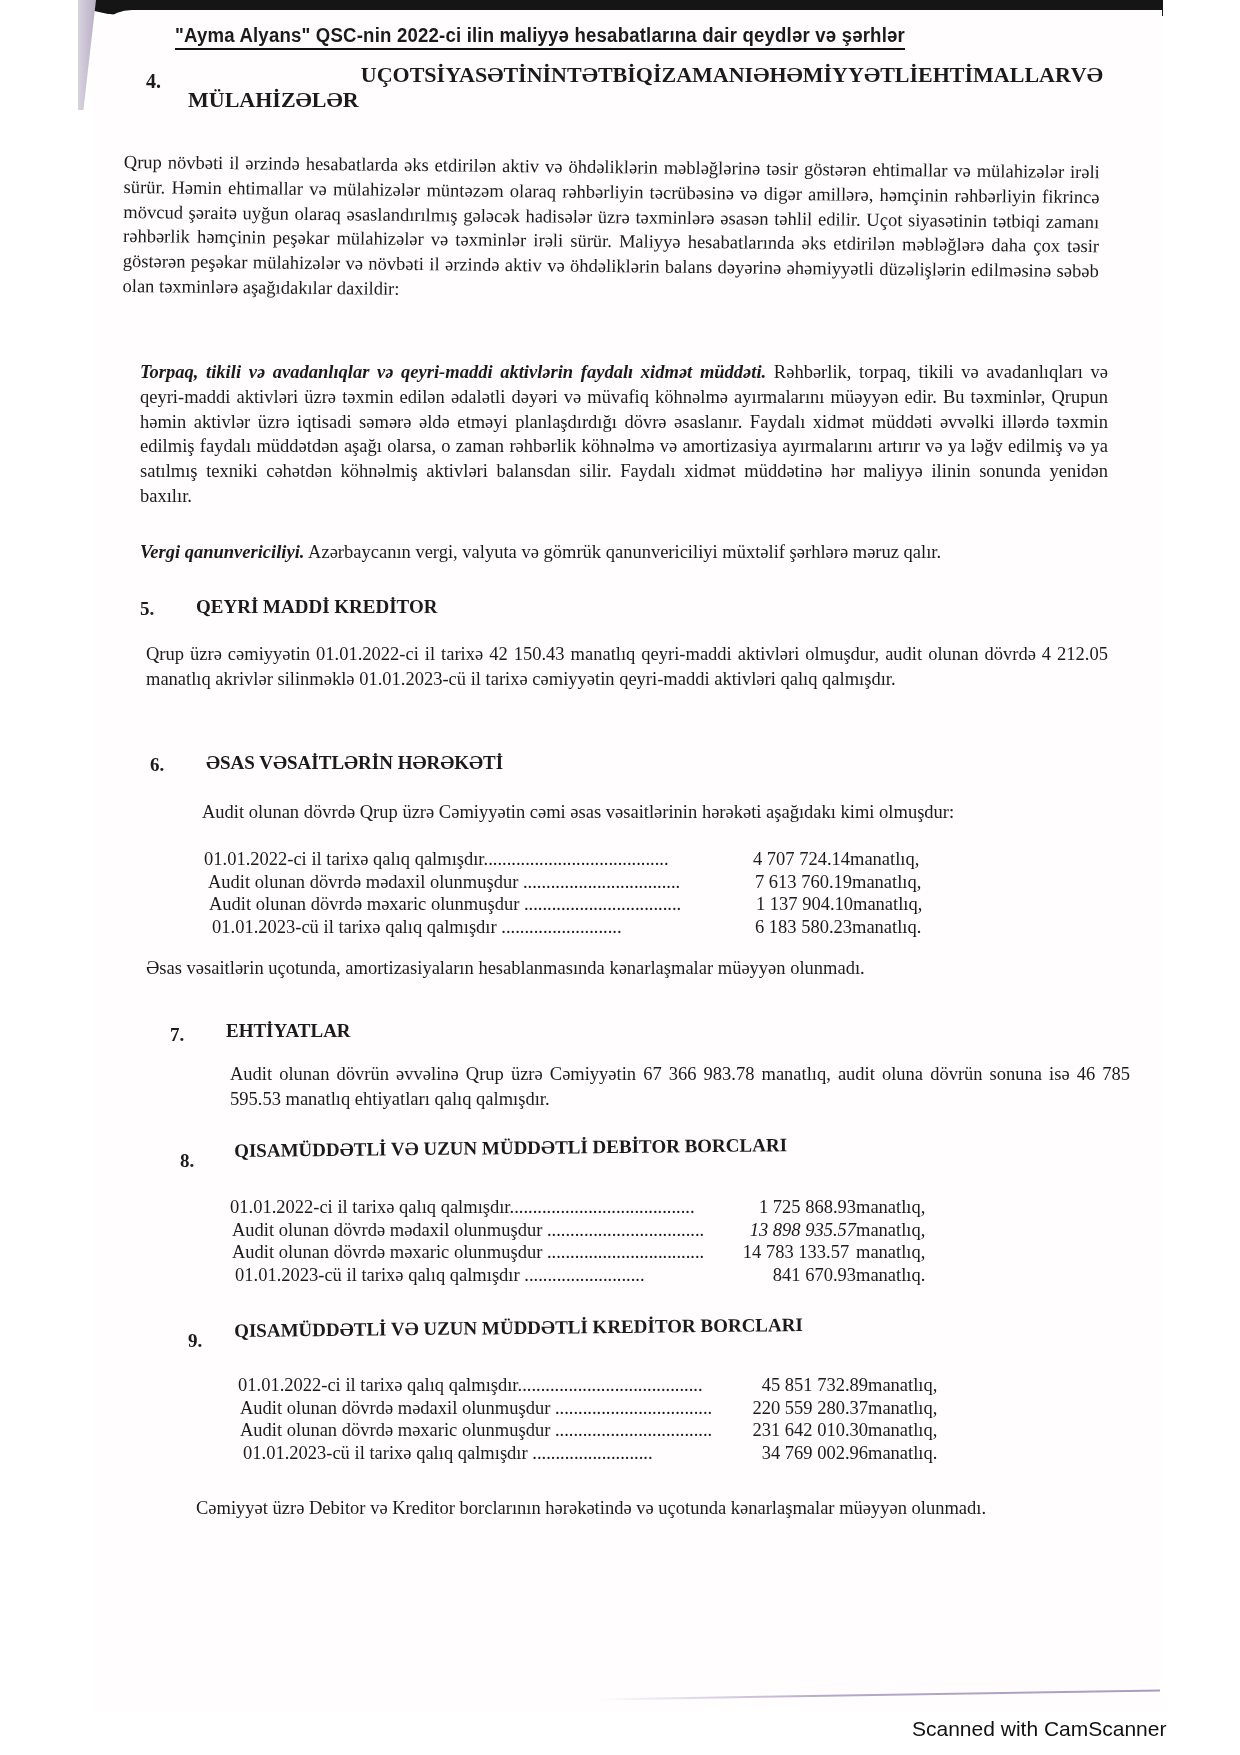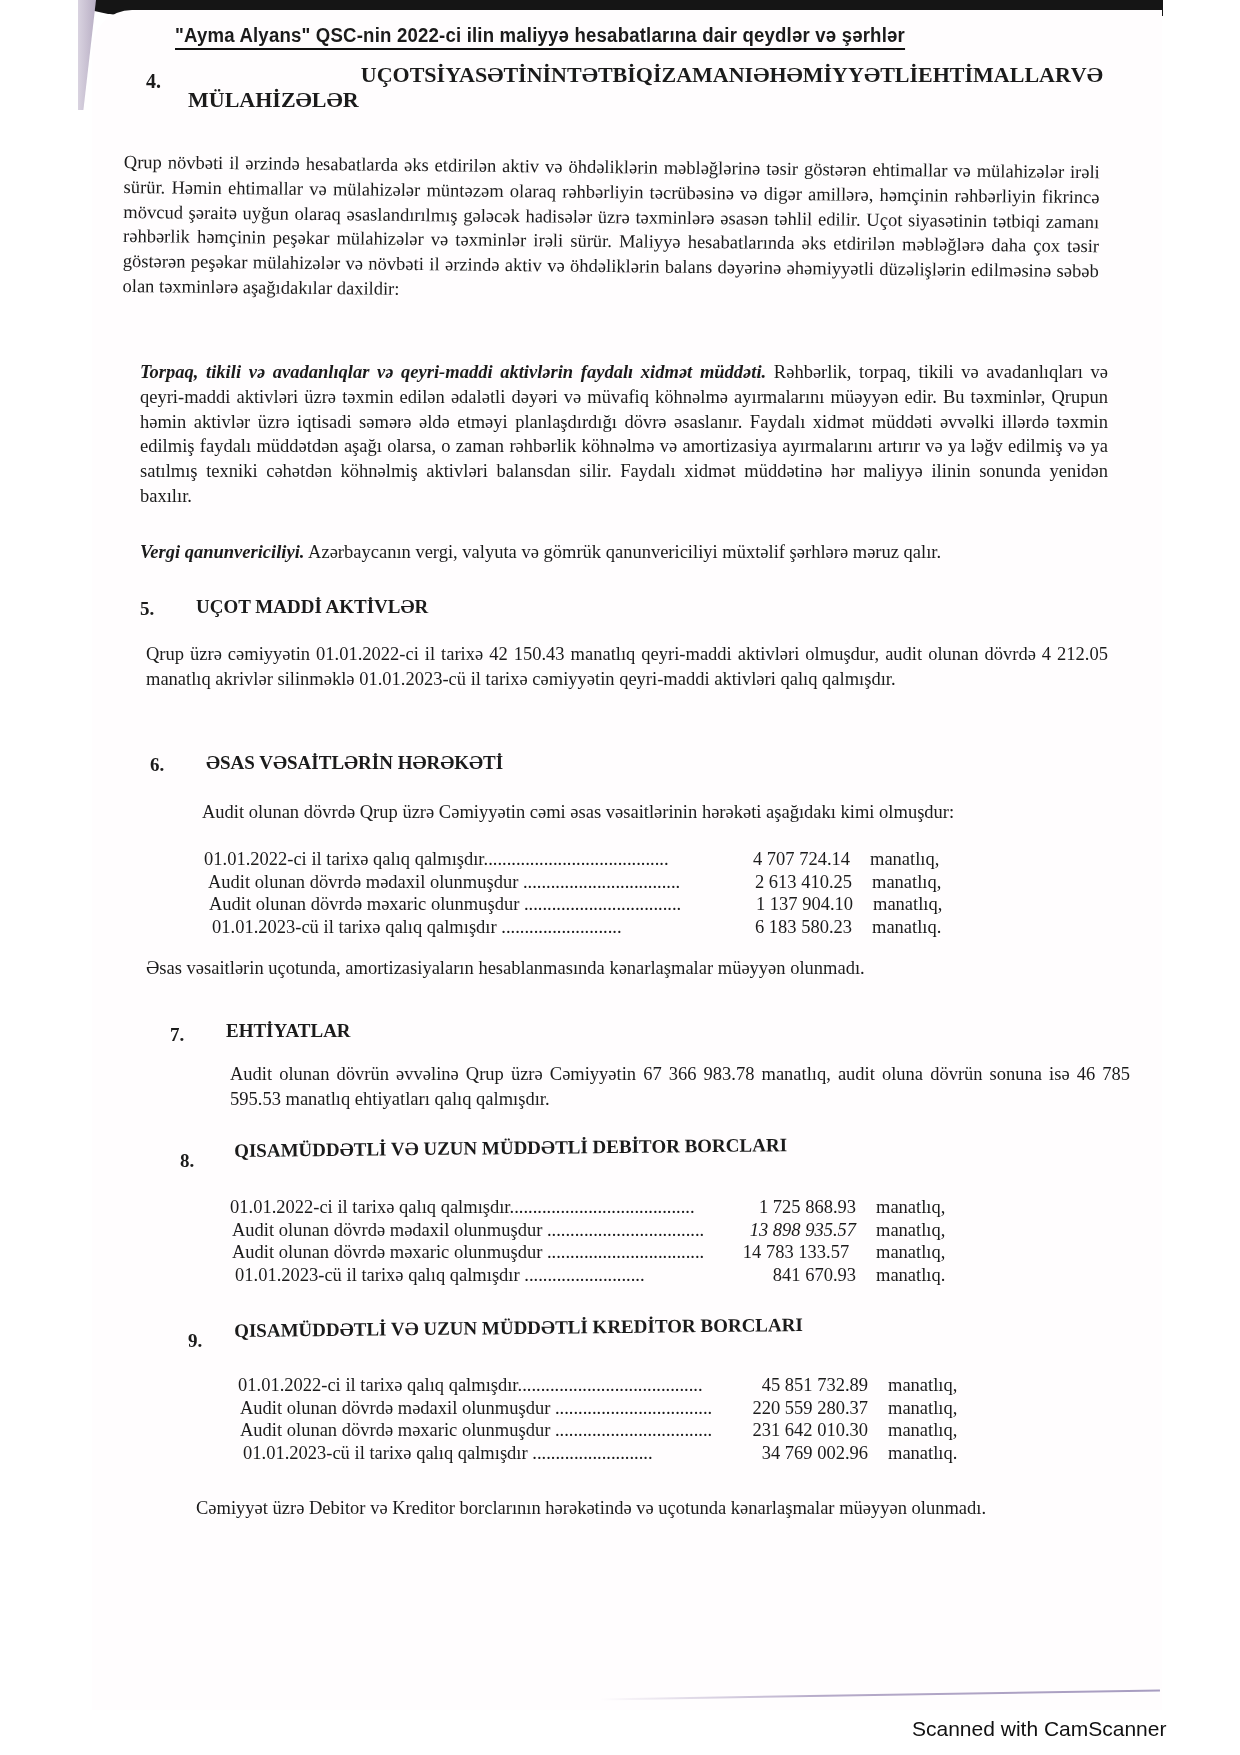--- a/index.html
+++ b/index.html
@@ -41,21 +41,21 @@
   .sec4-title2 { left: 188px; top: 87px; font-size: 22px; }
   p.para {
     position: absolute; margin: 0; font-size: 18.5px; line-height: 24.8px;
     text-align: justify; text-align-last: left;
   }
   .para em { font-style: italic; font-weight: bold; margin-top: 6px; }
   .stmt { position: absolute; font-size: 18.5px; }
   .stmt-row { display: flex; height: 22.5px; line-height: 22.5px; white-space: nowrap; }
   .stmt-row .lbl { overflow: hidden; }
   .stmt-row .amt { text-align: right; }
-  .stmt-row .cur { padding-left: 20px; }
+  .stmt-row .cur { padding-left: 0; }
   .edge-line {
     position: absolute; left: 600px; top: 1694px; width: 560px; height: 2px;
     background: linear-gradient(90deg, transparent, #b5a9c8 40%, #a79cc0);
     transform: rotate(-0.9deg);
   }
   .watermark {
     position: absolute; left: 912px; top: 1717px;
     font-family: "Liberation Sans", sans-serif; font-size: 21px; color: #111;
   }
 </style>
@@ -81,36 +81,36 @@
 </div>
 <div class="sec-title sec4-title2">MÜLAHİZƏLƏR</div>
 
 <p class="para" style="left:124px; top:150px; width:976px; transform:rotate(0.6deg); transform-origin:left top;">Qrup növbəti il ərzində hesabatlarda əks etdirilən aktiv və öhdəliklərin məbləğlərinə təsir göstərən ehtimallar və mülahizələr irəli sürür. Həmin ehtimallar və mülahizələr müntəzəm olaraq rəhbərliyin təcrübəsinə və digər amillərə, həmçinin rəhbərliyin fikrincə mövcud şəraitə uyğun olaraq əsaslandırılmış gələcək hadisələr üzrə təxminlərə əsasən təhlil edilir. Uçot siyasətinin tətbiqi zamanı rəhbərlik həmçinin peşəkar mülahizələr və təxminlər irəli sürür. Maliyyə hesabatlarında əks etdirilən məbləğlərə daha çox təsir göstərən peşəkar mülahizələr və növbəti il ərzində aktiv və öhdəliklərin balans dəyərinə əhəmiyyətli düzəlişlərin edilməsinə səbəb olan təxminlərə aşağıdakılar daxildir:</p>
 
 <p class="para" style="left:140px; top:360px; width:968px;"><em>Torpaq, tikili və avadanlıqlar və qeyri-maddi aktivlərin faydalı xidmət müddəti.</em><span> Rəhbərlik, torpaq, tikili və avadanlıqları və qeyri-maddi aktivləri üzrə təxmin edilən ədalətli dəyəri və müvafiq köhnəlmə ayırmalarını müəyyən edir. Bu təxminlər, Qrupun həmin aktivlər üzrə iqtisadi səmərə əldə etməyi planlaşdırdığı dövrə əsaslanır. Faydalı xidmət müddəti əvvəlki illərdə təxmin edilmiş faydalı müddətdən aşağı olarsa, o zaman rəhbərlik köhnəlmə və amortizasiya ayırmalarını artırır və ya ləğv edilmiş və ya satılmış texniki cəhətdən köhnəlmiş aktivləri balansdan silir. Faydalı xidmət müddətinə hər maliyyə ilinin sonunda yenidən baxılır.</span></p>
 
 <p class="para" style="left:140px; top:540px; width:968px;"><em>Vergi qanunvericiliyi.</em><span> Azərbaycanın vergi, valyuta və gömrük qanunvericiliyi müxtəlif şərhlərə məruz qalır.</span></p>
 
 <div class="sec-num" style="left:140px; top:598px;">5.</div>
-<div class="sec-title" style="left:196px; top:596px;">UÇOT MADDİ AKTİVLƏR</div>
+<div class="sec-title" style="left:196px; top:596px;">QEYRİ MADDİ KREDİTOR</div>
 <p class="para" style="left:146px; top:642px; width:962px;">Qrup üzrə cəmiyyətin 01.01.2022-ci il tarixə 42 150.43 manatlıq qeyri-maddi aktivləri olmuşdur, audit olunan dövrdə 4 212.05 manatlıq akrivlər silinməklə 01.01.2023-cü il tarixə cəmiyyətin qeyri-maddi aktivləri qalıq qalmışdır.</p>
 
 <div class="sec-num" style="left:150px; top:754px;">6.</div>
 <div class="sec-title" style="left:206px; top:752px;">ƏSAS VƏSAİTLƏRİN HƏRƏKƏTİ</div>
 <p class="para" style="left:202px; top:800px; width:900px;">Audit olunan dövrdə Qrup üzrə Cəmiyyətin cəmi əsas vəsaitlərinin hərəkəti aşağıdakı kimi olmuşdur:</p>
 
 <div class="stmt" style="left:204px; top:848px;">
   <div class="stmt-row">
     <span class="lbl" style="width:506px;">01.01.2022-ci il tarixə  qalıq qalmışdır........................................</span>
     <span class="amt" style="width:140px;">4 707 724.14</span>
     <span class="cur">manatlıq,</span>
   </div>
   <div class="stmt-row" style="margin-left:4px;">
     <span class="lbl" style="width:504px;">Audit olunan dövrdə mədaxil olunmuşdur ..................................</span>
-    <span class="amt" style="width:140px;">2 613 410.25</span>
+    <span class="amt" style="width:140px;">7 613 760.19</span>
     <span class="cur">manatlıq,</span>
   </div>
   <div class="stmt-row" style="margin-left:5px;">
     <span class="lbl" style="width:504px;">Audit olunan dövrdə məxaric olunmuşdur ..................................</span>
     <span class="amt" style="width:140px;">1 137 904.10</span>
     <span class="cur">manatlıq,</span>
   </div>
   <div class="stmt-row" style="margin-left:8px;">
     <span class="lbl" style="width:500px;">01.01.2023-cü il tarixə qalıq qalmışdır ..........................</span>
     <span class="amt" style="width:140px;">6 183 580.23</span>

